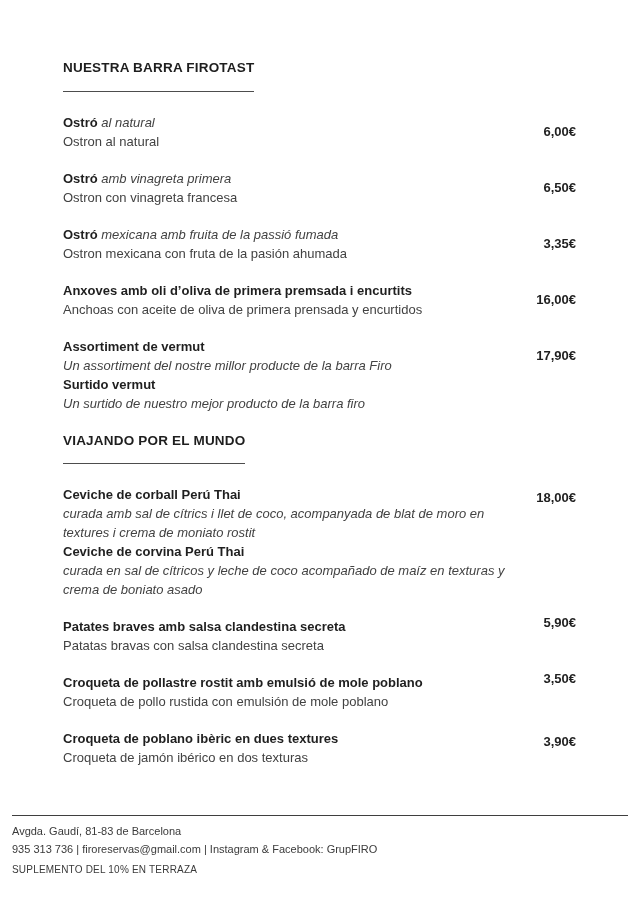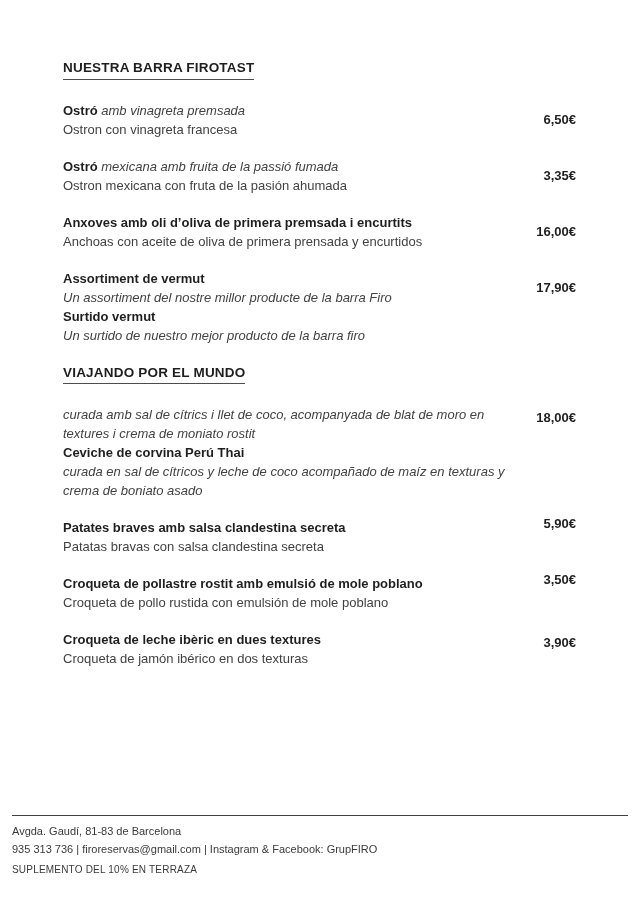--- a/index.html
+++ b/index.html
@@ -18,21 +18,21 @@
     overflow: hidden;
   }
   .section-title {
     display: table;
     margin: 0 0 21px 0;
     font-size: 13.5px;
     line-height: 1;
     font-weight: 700;
     letter-spacing: 0.2px;
     color: #1e1e1e;
-    padding-bottom: 4px;
+    padding-bottom: 16px;
     border-bottom: 1px solid #4d4d4d;
   }
   .menu-section { padding-bottom: 21px; }
   .menu-section:last-child { padding-bottom: 0; }
   .menu-item {
     display: flex;
     align-items: flex-start;
     justify-content: space-between;
   }
   .menu-item:not(:last-child) { margin-bottom: 18px; }
@@ -85,21 +85,28 @@
 </head>
 <body>
 
 <div class="page">
   <div id="menu">
       <section class="menu-section">
         <h2 class="section-title">NUESTRA BARRA FIROTAST</h2>
         <div class="section-items">
           <div class="menu-item">
             <div class="item-text">
-              <p class="item-line"><span class="seg seg-bold">Ostró</span><span class="seg seg-italic"> amb vinagreta premsada</span></p>
+              <p class="item-line"><span class="seg seg-bold">Ostró</span><span class="seg seg-italic"> al natural</span></p>
+              <p class="item-line"><span class="seg seg-regular">Ostron al natural</span></p>
+            </div>
+            <div class="item-price pa-center">6,00€</div>
+          </div>
+          <div class="menu-item">
+            <div class="item-text">
+              <p class="item-line"><span class="seg seg-bold">Ostró</span><span class="seg seg-italic"> amb vinagreta primera</span></p>
               <p class="item-line"><span class="seg seg-regular">Ostron con vinagreta francesa</span></p>
             </div>
             <div class="item-price pa-center">6,50€</div>
           </div>
           <div class="menu-item">
             <div class="item-text">
               <p class="item-line"><span class="seg seg-bold">Ostró</span><span class="seg seg-italic"> mexicana amb fruita de la passió fumada</span></p>
               <p class="item-line"><span class="seg seg-regular">Ostron mexicana con fruta de la pasión ahumada</span></p>
             </div>
             <div class="item-price pa-center">3,35€</div>
@@ -120,20 +127,21 @@
             </div>
             <div class="item-price pa-mid-first">17,90€</div>
           </div>
         </div>
       </section>
       <section class="menu-section">
         <h2 class="section-title">VIAJANDO POR EL MUNDO</h2>
         <div class="section-items">
           <div class="menu-item">
             <div class="item-text">
+              <p class="item-line"><span class="seg seg-bold">Ceviche de corball Perú Thai</span></p>
               <p class="item-line"><span class="seg seg-italic">curada amb sal de cítrics i llet de coco, acompanyada de blat de moro en textures i crema de moniato rostit</span></p>
               <p class="item-line"><span class="seg seg-bold">Ceviche de corvina Perú Thai</span></p>
               <p class="item-line"><span class="seg seg-italic">curada en sal de cítricos y leche de coco acompañado de maíz en texturas y crema de boniato asado</span></p>
             </div>
             <div class="item-price pa-first-line">18,00€</div>
           </div>
           <div class="menu-item">
             <div class="item-text">
               <p class="item-line"><span class="seg seg-bold">Patates braves amb salsa clandestina secreta</span></p>
               <p class="item-line"><span class="seg seg-regular">Patatas bravas con salsa clandestina secreta</span></p>
@@ -142,21 +150,21 @@
           </div>
           <div class="menu-item">
             <div class="item-text">
               <p class="item-line"><span class="seg seg-bold">Croqueta de pollastre rostit amb emulsió de mole poblano</span></p>
               <p class="item-line"><span class="seg seg-regular">Croqueta de pollo rustida con emulsión de mole poblano</span></p>
             </div>
             <div class="item-price pa-above">3,50€</div>
           </div>
           <div class="menu-item">
             <div class="item-text">
-              <p class="item-line"><span class="seg seg-bold">Croqueta de leche ibèric en dues textures</span></p>
+              <p class="item-line"><span class="seg seg-bold">Croqueta de poblano ibèric en dues textures</span></p>
               <p class="item-line"><span class="seg seg-regular">Croqueta de jamón ibérico en dos texturas</span></p>
             </div>
             <div class="item-price pa-first-line">3,90€</div>
           </div>
         </div>
       </section>
     </div>
 
   <div class="footer">
     <p class="footer-line">Avgda. Gaudí, 81-83 de Barcelona</p>

